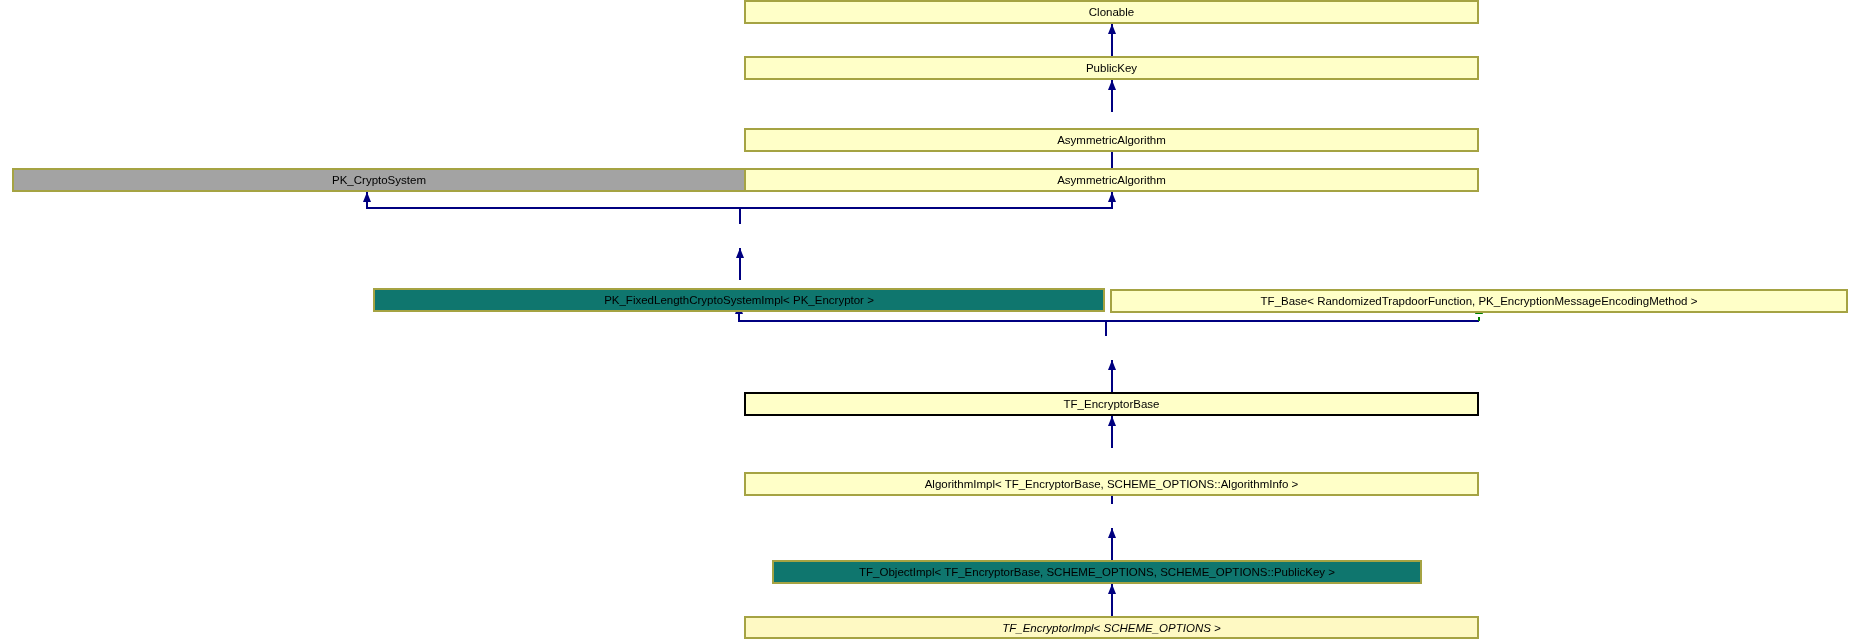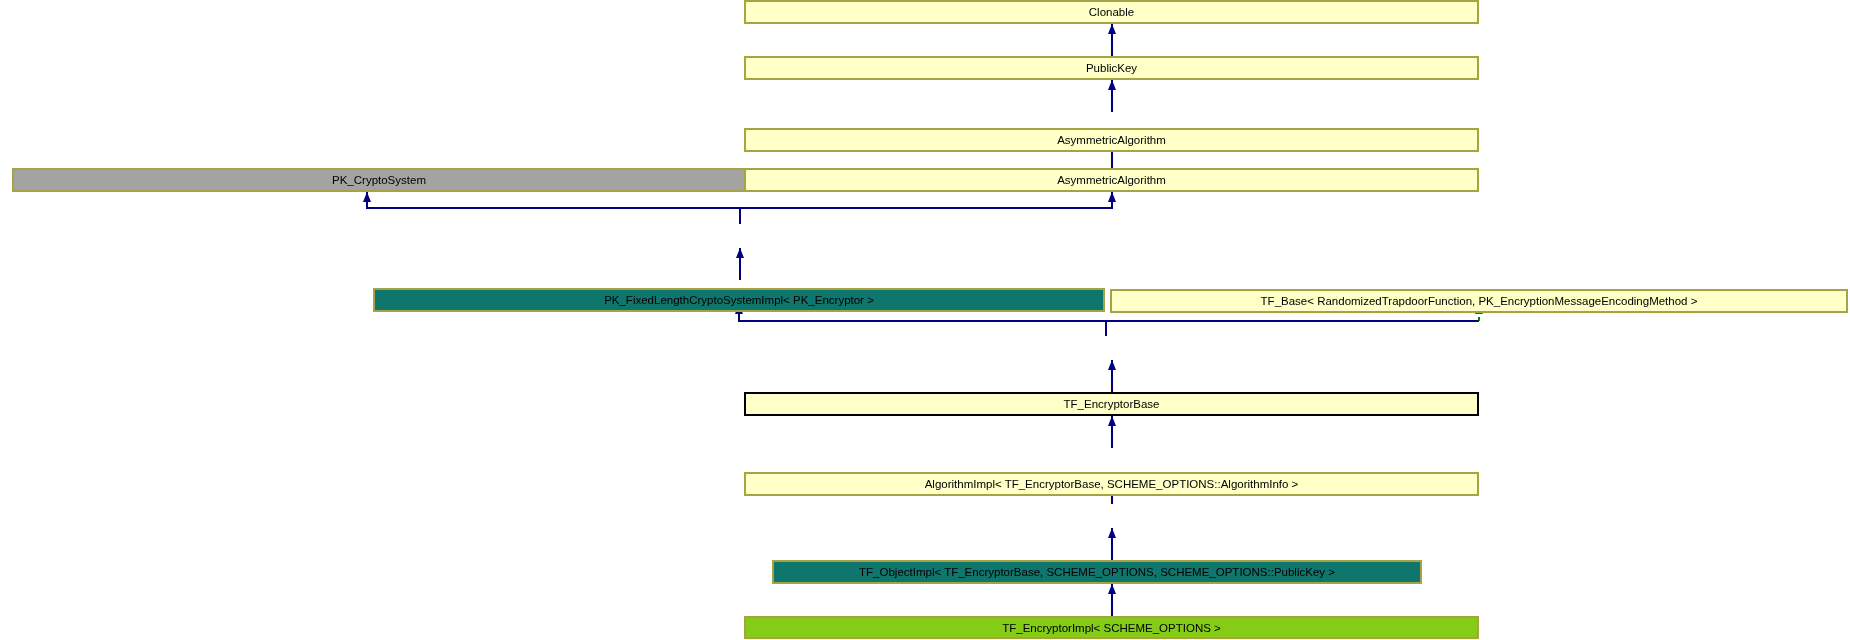--- a/index.html
+++ b/index.html
@@ -70,14 +70,14 @@
     <div class="node" style="left: 744px; top: 0px; width: 735px; height: 24px; background: rgb(255, 255, 200); border: 2px solid rgb(165, 163, 67);">Clonable</div>
     <div class="node" style="left: 744px; top: 56px; width: 735px; height: 24px; background: rgb(255, 255, 200); border: 2px solid rgb(165, 163, 67);">PublicKey</div>
     <div class="node" style="left: 744px; top: 112px; width: 735px; height: 24px; background: rgb(255, 255, 200); border: 2px solid rgb(165, 163, 67); margin-top: 16px;">AsymmetricAlgorithm</div>
     <div class="node" style="left: 12px; top: 168px; width: 734px; height: 24px; background: #a3a3a3; border: 2px solid rgb(165, 163, 67);">PK_CryptoSystem</div>
     <div class="node" style="left: 744px; top: 168px; width: 735px; height: 24px; background: rgb(255, 255, 200); border: 2px solid rgb(165, 163, 67);">AsymmetricAlgorithm</div>
     <div class="node" style="left: 373px; top: 280px; width: 732px; height: 24px; background: #0f766e; border: 2px solid rgb(165, 163, 67); margin-top: 8px;">PK_FixedLengthCryptoSystemImpl&lt; PK_Encryptor &gt;</div>
     <div class="node" style="left: 1110px; top: 280px; width: 738px; height: 24px; background: rgb(255, 255, 200); border: 2px solid rgb(165, 163, 67); margin-top: 9px;">TF_Base&lt; RandomizedTrapdoorFunction, PK_EncryptionMessageEncodingMethod &gt;</div>
     <div class="node" style="left: 744px; top: 392px; width: 735px; height: 24px; background: rgb(255, 255, 200); border: 2px solid rgb(0, 0, 0);">TF_EncryptorBase</div>
     <div class="node" style="left: 744px; top: 448px; width: 735px; height: 24px; background: rgb(255, 255, 200); border: 2px solid rgb(165, 163, 67); margin-top: 24px;">AlgorithmImpl&lt; TF_EncryptorBase, SCHEME_OPTIONS::AlgorithmInfo &gt;</div>
     <div class="node" style="left: 744px; top: 560px; width: 650px; height: 24px; background: #0f766e; border: 2px solid rgb(165, 163, 67); margin-left: 28px;">TF_ObjectImpl&lt; TF_EncryptorBase, SCHEME_OPTIONS, SCHEME_OPTIONS::PublicKey &gt;</div>
-    <div class="node" style="left: 744px; top: 616px; width: 735px; height: 23px; background: #84cc16; border: 2px solid rgb(165, 163, 67);">TF_EncryptorImpl&lt; SCHEME_OPTIONS &gt;</div>
+    <div class="node" style="left: 744px; top: 616px; width: 735px; height: 23px; background: #fef9c3; border: 2px solid rgb(165, 163, 67); font-style: italic;">TF_EncryptorImpl&lt; SCHEME_OPTIONS &gt;</div>
   </div>
 
 </body></html>

